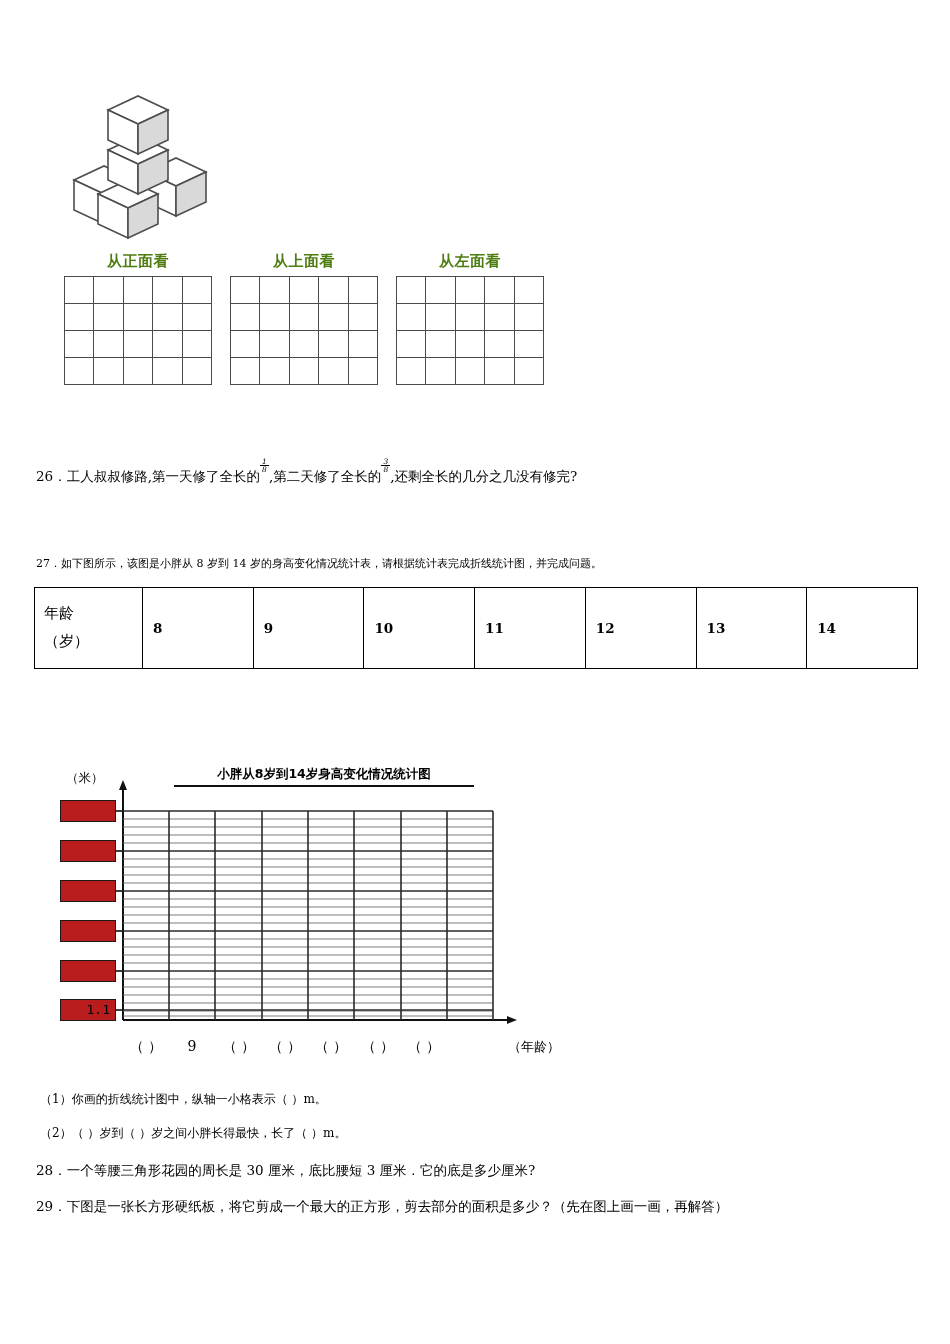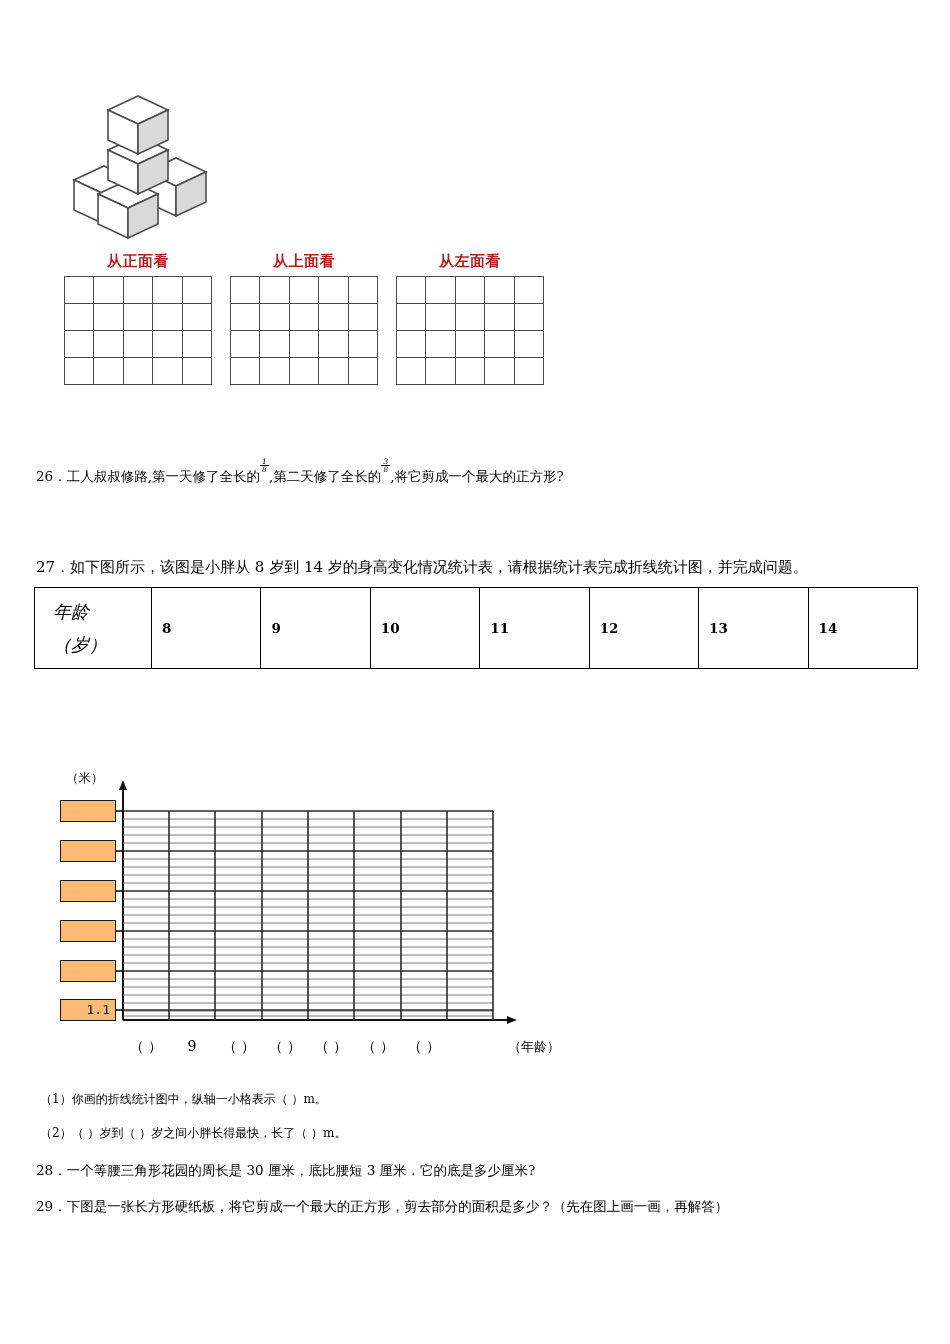--- a/index.html
+++ b/index.html
@@ -42,21 +42,21 @@
   .view-block.v1 { left: 0px; }
   .view-block.v2 { left: 166px; }
   .view-block.v3 { left: 332px; }
   .view-label {
     text-align: center;
     font-family: "DejaVu Sans", "Liberation Sans", sans-serif;
     font-weight: bold;
     font-size: 15px;
     letter-spacing: 0.5px;
     margin-bottom: 5px;
-    color: #b91c1c;
+    color: #4d7c0f;
   }
   .view-grid {
     border-collapse: collapse;
     border: 1.6px solid #3a3a3a;
     width: 148px;
     margin: 0 auto;
   }
   .view-grid td {
     border: 1.3px solid #4a4a4a;
     width: 29px;
@@ -85,21 +85,21 @@
     width: 9px;
   }
   .frac .num {
     display: block;
     border-bottom: 0.8px solid #000;
     padding: 0 1px 0px 1px;
   }
   .frac .den { display: block; padding-top: 0px; }
 
   #q26 { left: 36px; top: 466px; }
-  #q27 { left: 36px; top: 556px; font-size: 15px; }
+  #q27 { left: 36px; top: 556px; font-size: 11px; }
   #q27sub1 { left: 40px; top: 1090px; font-size: 12px; }
   #q27sub2 { left: 40px; top: 1124px; font-size: 12px; }
   #q28 { left: 36px; top: 1160px; }
   #q29 { left: 36px; top: 1196px; }
 
   
   #height-table {
     position: absolute;
     left: 34px;
     top: 587px;
@@ -112,24 +112,23 @@
     height: 80px;
     padding: 0 0 0 10px;
     vertical-align: middle;
     font-family: "DejaVu Serif", "Liberation Serif", serif;
     font-weight: bold;
     font-size: 13.5px;
   }
   #height-table td.rowhead {
     width: 98px;
     font-weight: normal;
-    font-size: 18px;
+    font-size: 15px;
     line-height: 1.85;
-    padding-left: 18px;
-    font-style: italic;
+    padding-left: 9px;
   }
   #height-table td.rowhead .l2 { display: block; }
 
   
   #chart-area {
     position: absolute;
     left: 56px;
     top: 766px;
     width: 500px;
     height: 300px;
@@ -156,21 +155,21 @@
   #chart-svg {
     position: absolute;
     left: 0;
     top: 0;
   }
   .ylabbox {
     position: absolute;
     width: 56px;
     height: 22px;
     border: 1.8px solid #1a1a1a;
-    background: #fdba74;
+    background: #b91c1c;
     box-sizing: border-box;
     font-family: "DejaVu Sans Mono", "Liberation Mono", monospace;
     font-size: 13px;
     text-align: right;
     line-height: 19px;
     padding-right: 5px;
   }
   .xlab {
     position: absolute;
     top: 272px;
@@ -327,21 +326,21 @@
             <td></td>
             <td></td>
             <td></td>
             <td></td>
           </tr>
     </tbody>
       </table>
   </div>
 </div>
 
-<div class="qtext" id="q26"><span>26．</span><span>工人叔叔修路,第一天修了全长的</span><span class="frac"><span class="num">1</span><span class="den">8</span></span><span>,第二天修了全长的</span><span class="frac"><span class="num">3</span><span class="den">8</span></span><span>,将它剪成一个最大的正方形?</span></div>
+<div class="qtext" id="q26"><span>26．</span><span>工人叔叔修路,第一天修了全长的</span><span class="frac"><span class="num">1</span><span class="den">8</span></span><span>,第二天修了全长的</span><span class="frac"><span class="num">3</span><span class="den">8</span></span><span>,还剩全长的几分之几没有修完?</span></div>
 
 <div class="qtext" id="q27">27．如下图所示，该图是小胖从 8 岁到 14 岁的身高变化情况统计表，请根据统计表完成折线统计图，并完成问题。</div>
 
 <table id="height-table">
   <tbody>
       <tr>
     <td class="rowhead"><span>年龄</span><span class="l2">（岁）</span></td>
     <td>8</td>
     <td>9</td>
     <td>10</td>
@@ -349,20 +348,21 @@
     <td>12</td>
     <td>13</td>
     <td>14</td>
   </tr>
 </tbody>
   </table>
 
 <div id="chart-area">
 
   <div id="chart-unit-label">（米）</div>
+  <div id="chart-title">小胖从8岁到14岁身高变化情况统计图</div>
 
   <svg id="chart-svg" width="500" height="300">
 
     <line x1="67" y1="20" x2="67" y2="254" stroke="#111" stroke-width="2"></line>
     <polygon points="67,14 63,24 71,24" fill="#111"></polygon>
 
     <line x1="67" y1="254" x2="455" y2="254" stroke="#111" stroke-width="2"></line>
     <polygon points="461,254 451,250 451,258" fill="#111"></polygon>
 
     <g stroke="#6d6d6d" stroke-width="0.9">

